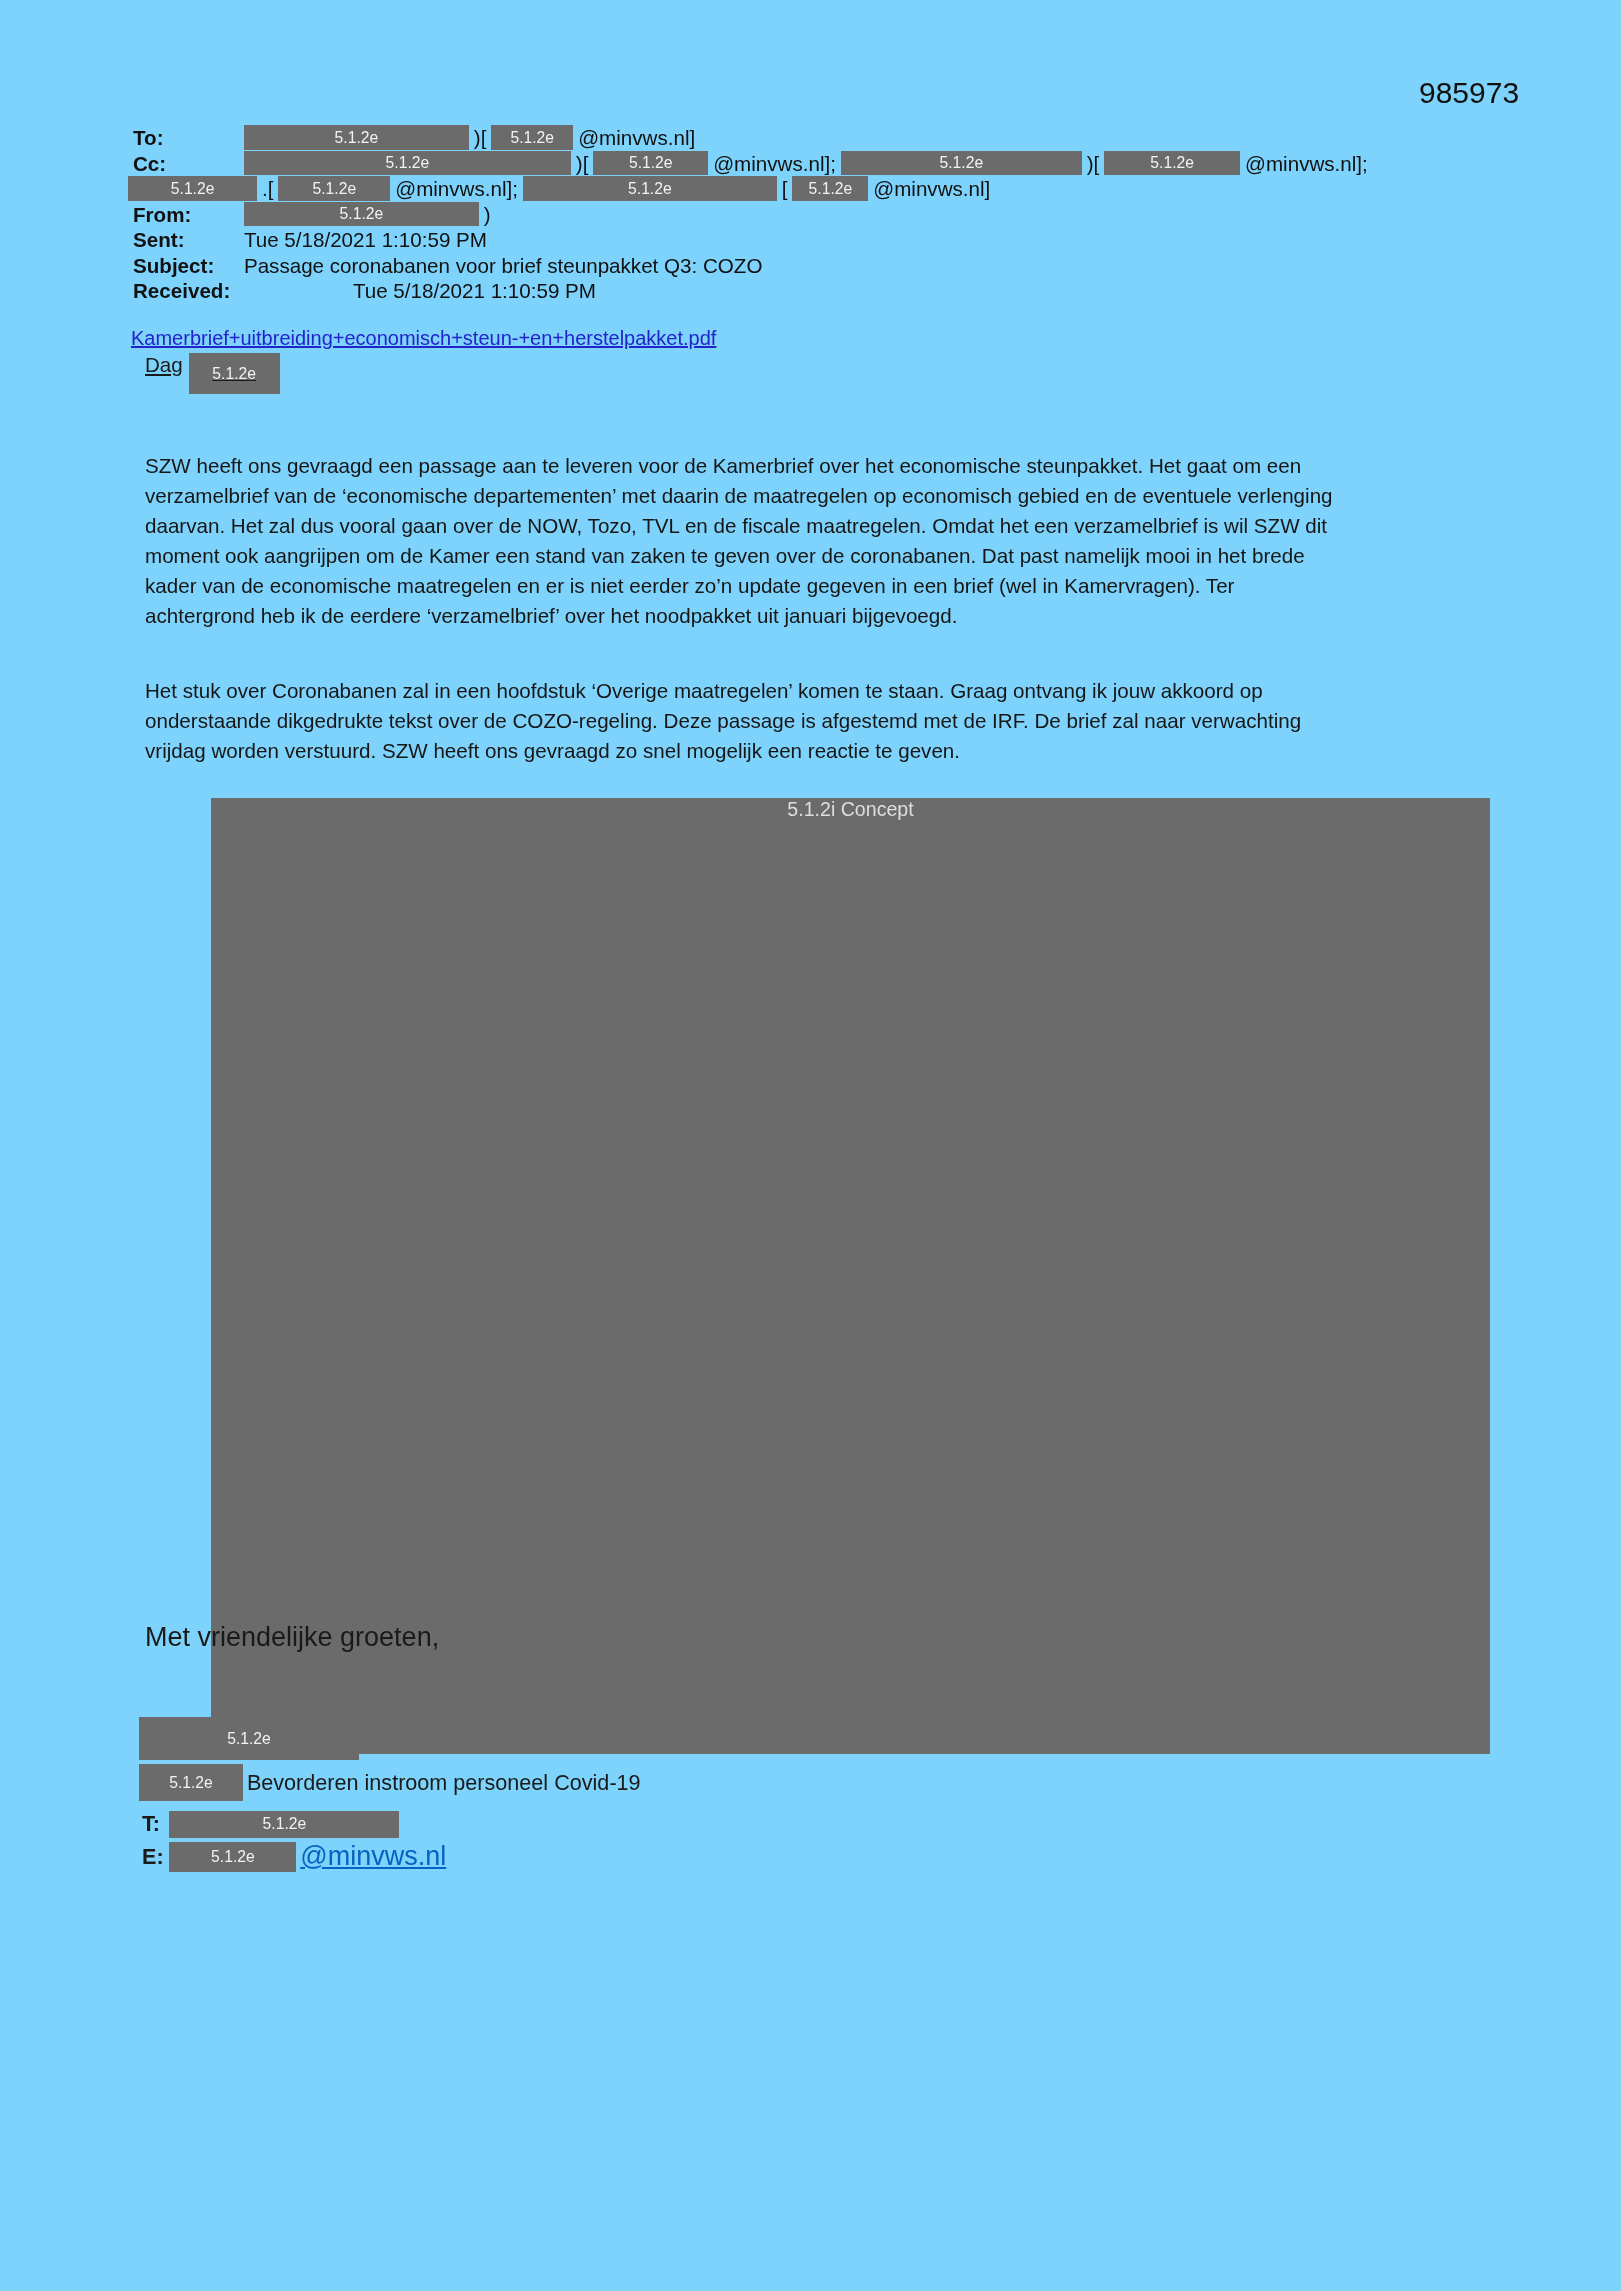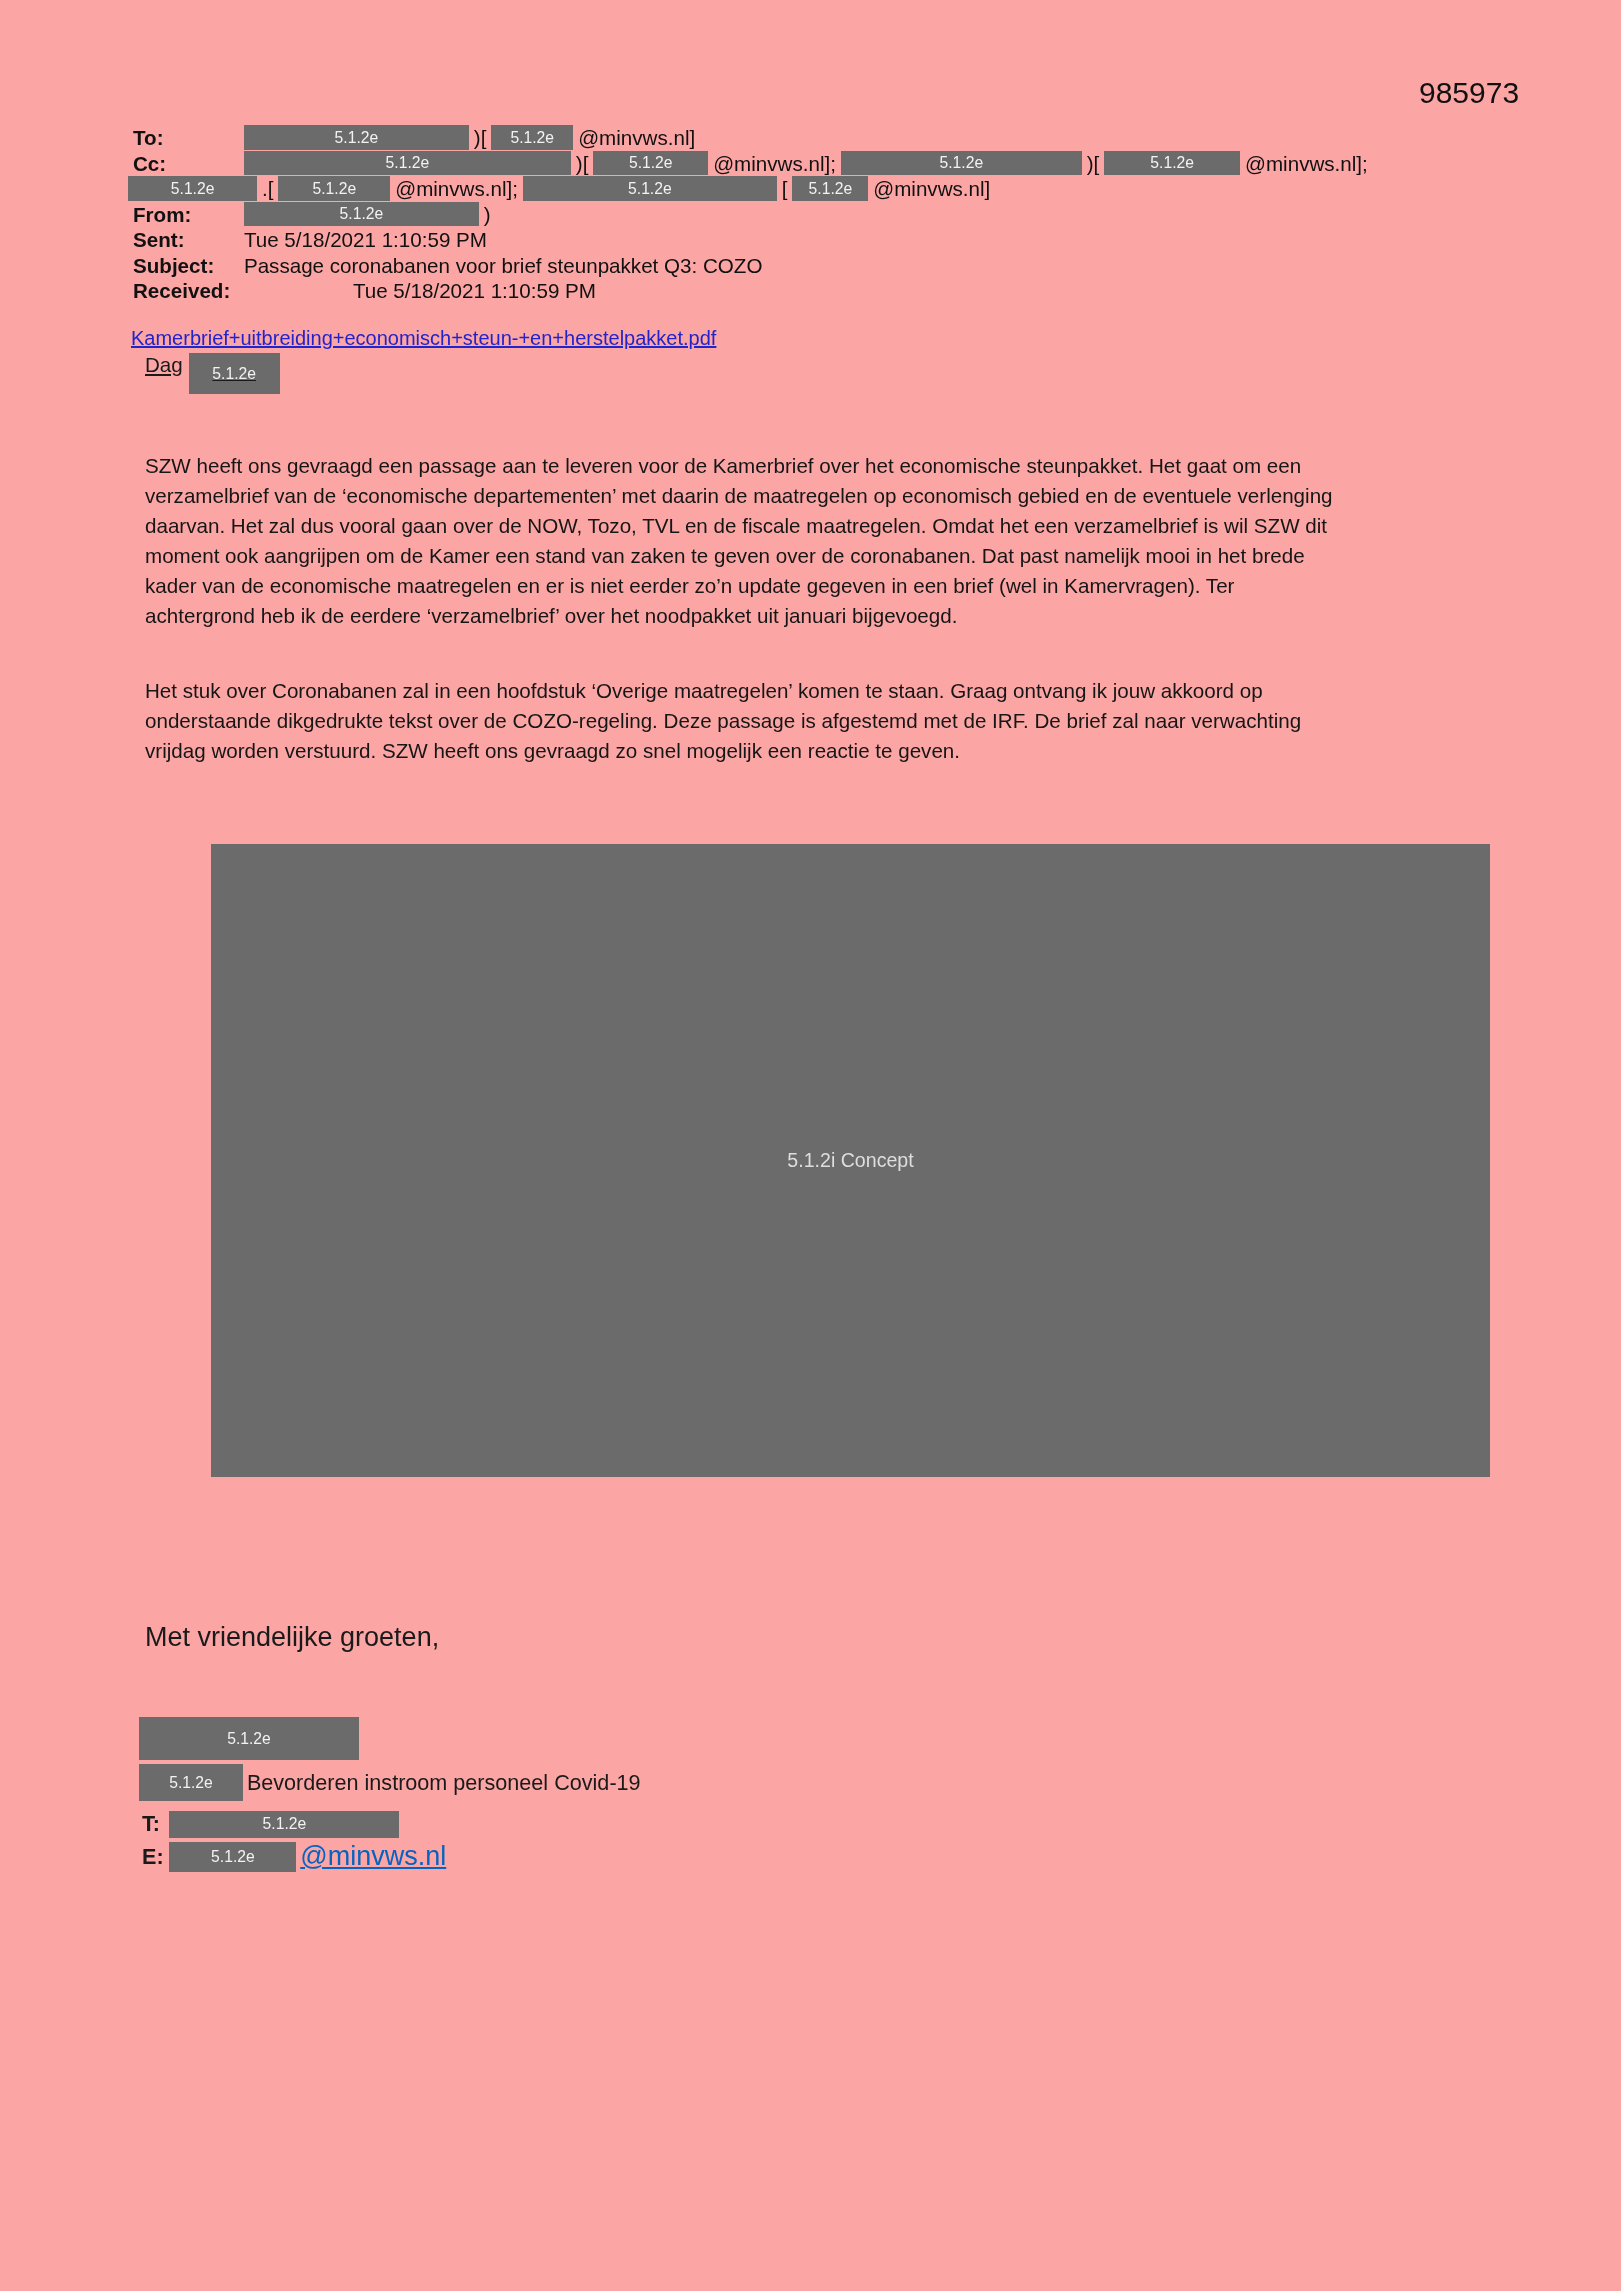--- a/index.html
+++ b/index.html
@@ -1,19 +1,19 @@
 <!DOCTYPE html>
 <html style="--redaction: #6b6b6b; --link-top: #2323cc; --link-email: #0563c1;"><head>
 <meta charset="utf-8">
 <style>
   html,body{margin:0;padding:0;background:#e9e9e9;}
   .page{
     position:relative;
     width:1621px;height:2292px;
-    background:#fca5a5;
+    background:#7dd3fc;
     font-family:"Liberation Sans", sans-serif;
     color:#1a1a1a;
     overflow:hidden;
   }
   .doc-number{
     position:absolute;left:1419px;top:76px;
     font-size:30px;color:#111;
   }
   
   .header{
@@ -47,24 +47,24 @@
   
   .para{
     position:absolute;left:145px;width:1392px;
     font-size:20.6px;line-height:30px;
     white-space:pre-line;color:#161616;
   }
   .p1{top:451px;}
   .p2{top:676px;}
   
   .big-block{
-    position:absolute;left:211px;top:844px;
-    width:1279px;height:633px;
+    position:absolute;left:211px;top:798px;
+    width:1279px;height:956px;
     background:var(--redaction,#6b6b6b);
-    display:flex;align-items:center;justify-content:center;
+    display:flex;justify-content:center;
   }
   .big-block span{color:#dedede;font-size:19.6px;}
   
   .closing{position:absolute;left:145px;top:1622px;font-size:27px;}
   .sig-box1{position:absolute;left:139px;top:1717px;width:220px;height:43px;}
   .sig-row{
     position:absolute;left:139px;top:1764px;
     display:flex;align-items:center;column-gap:3.9px;
     font-size:21.6px;
   }

